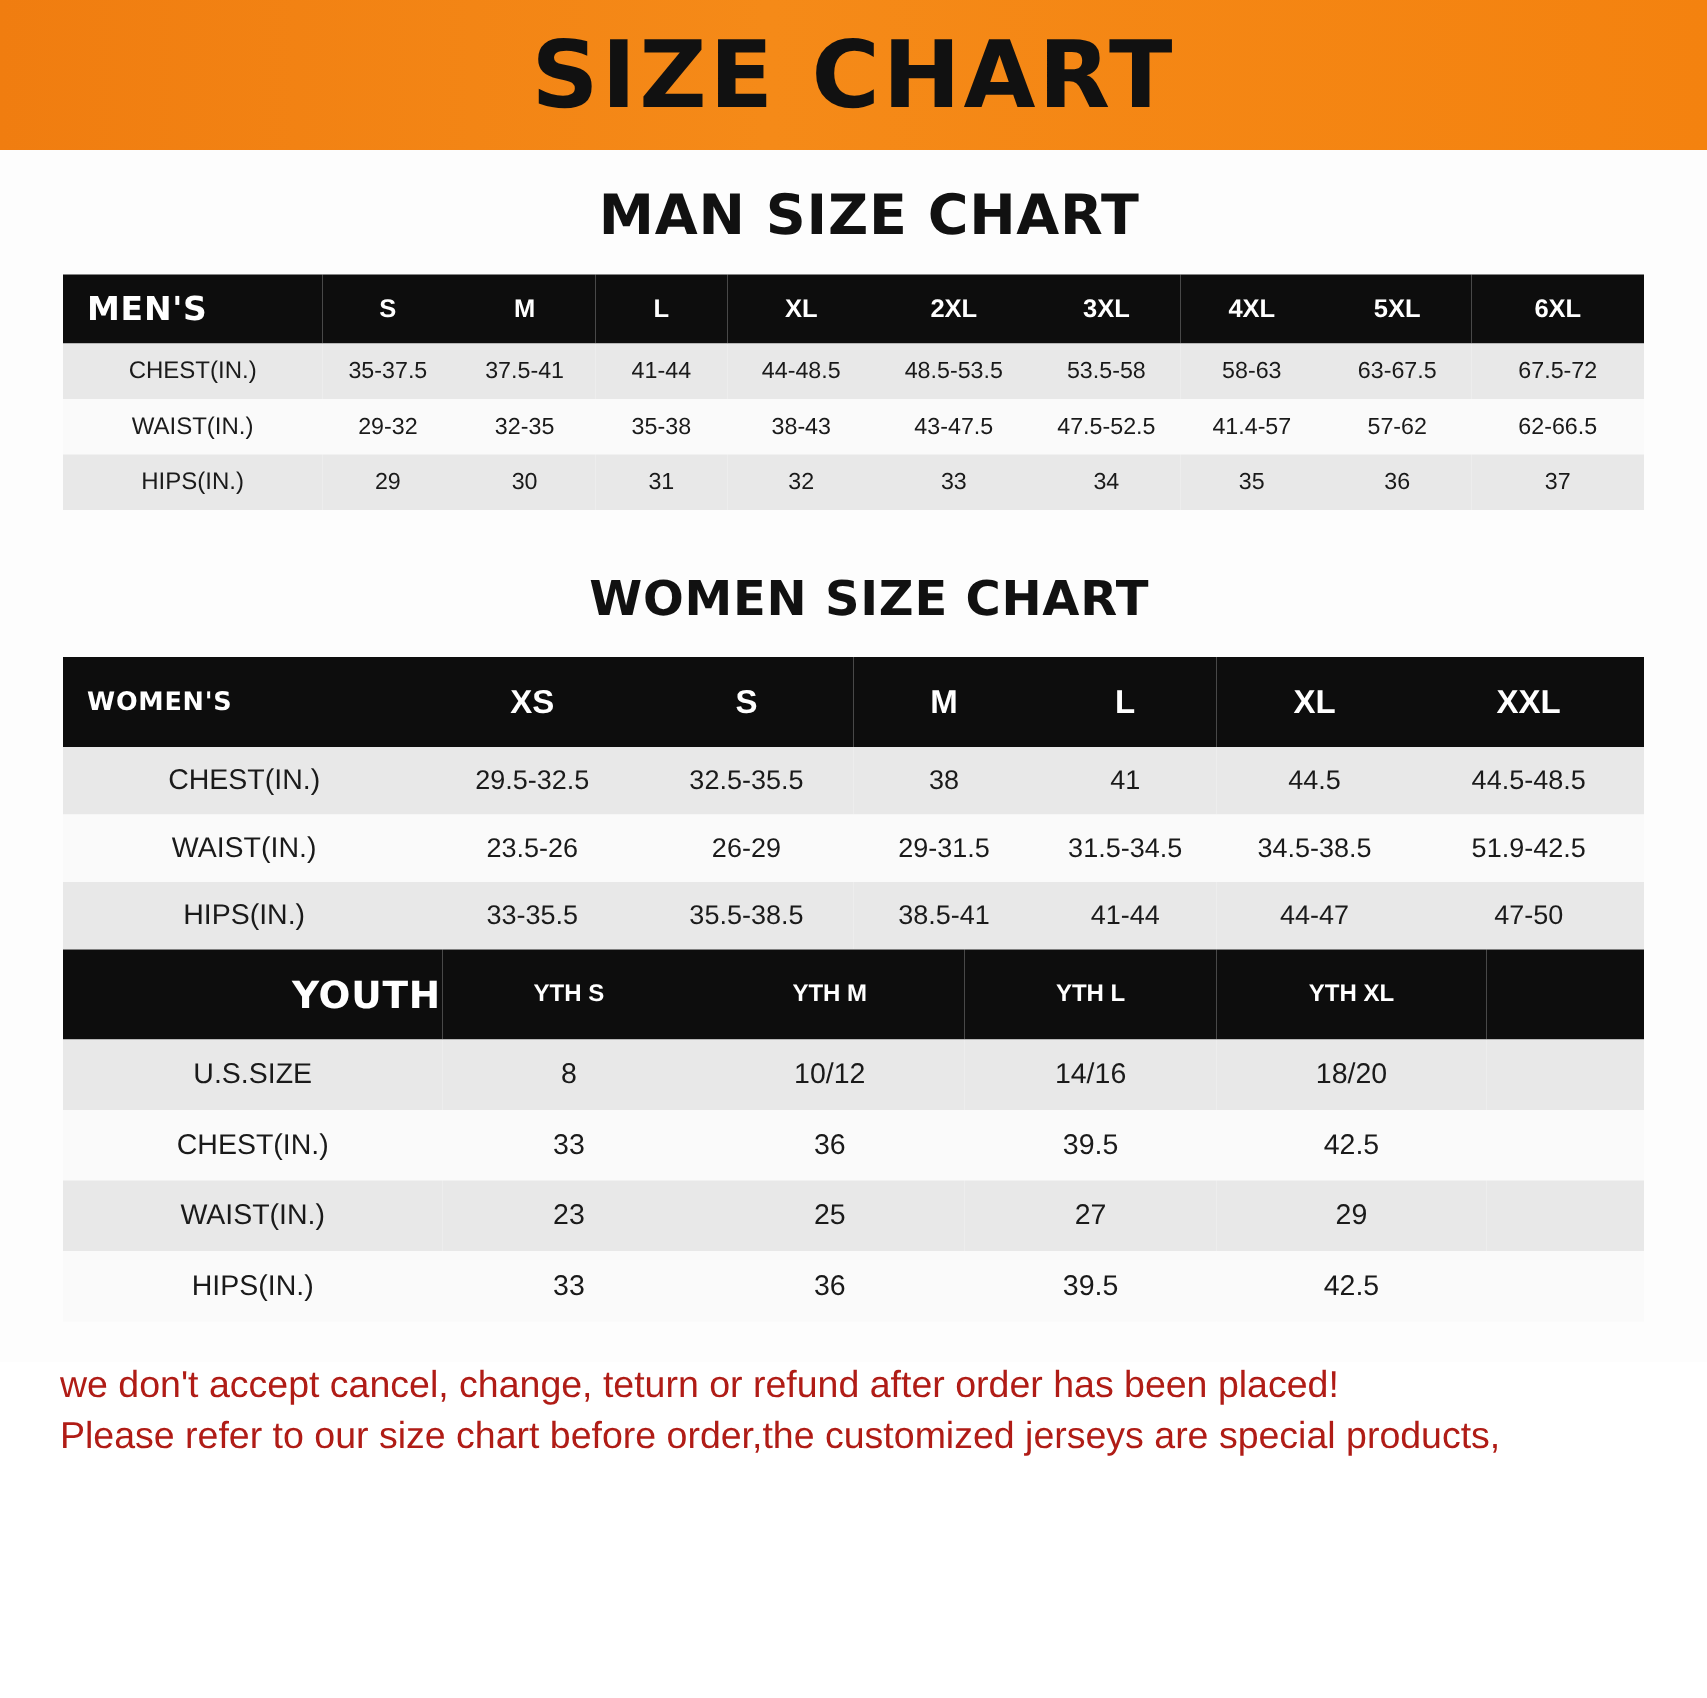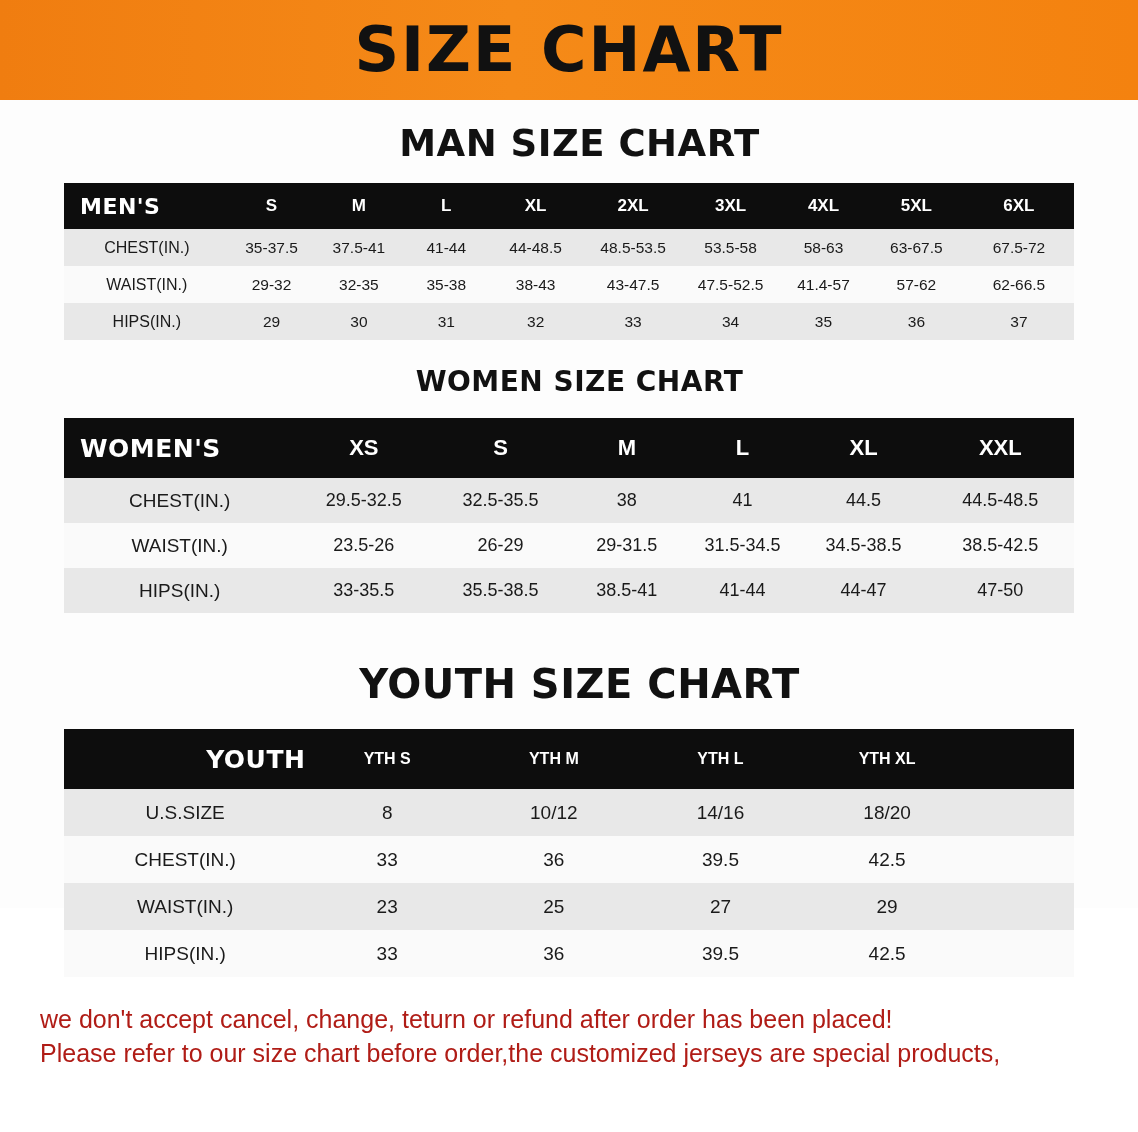--- a/index.html
+++ b/index.html
@@ -41,26 +41,26 @@
 
   
   .section-title {
     text-align: center;
     font-family: "DejaVu Sans", sans-serif;
     font-weight: bold;
     color: #111111;
     padding-left: 21px;
   }
   .title-man    { font-size: 37px; margin: 22px 0 18px 0; letter-spacing: 0.5px;}
-  .title-women  { font-size: 28px; margin: 25px 0 20px 0; letter-spacing: 0.5px;}
+  .title-women  { font-size: 32px; margin: 40px 0 20px 0; letter-spacing: 0.5px;}
   .title-youth  { font-size: 40px; margin: 48px 0 22px 0; letter-spacing: 0.5px;}
 
   
   .table-wrap {
-    padding: 0 64px;
+    padding: 0 42px;
   }
   table.size-table {
     width: 100%;
     border-collapse: collapse;
     table-layout: fixed;
   }
   table.size-table th,
   table.size-table td {
     text-align: center;
     font-family: "Liberation Sans", sans-serif;
@@ -91,21 +91,21 @@
   .row-white { background: #fafafa; }
 
   
   #men-table thead th { font-size: 17px; height: 44px; }
   #men-table thead th.rowlabel { font-size: 22px; }
   #men-table tbody td { font-size: 15.5px; height: 35px; }
   #men-table tbody td.rowlabel { font-size: 16px; }
 
   
   #women-table thead th { font-size: 22px; height: 58px; }
-  #women-table thead th.rowlabel { font-size: 25px; }
+  #women-table thead th.rowlabel { font-size: 17px; }
   #women-table tbody td { font-size: 18px; height: 43px; }
   #women-table tbody td.rowlabel { font-size: 19px; }
 
   
   #youth-table thead th { font-size: 16px; height: 58px; }
   #youth-table thead th.rowlabel { font-size: 25px; text-align: right; }
   #youth-table tbody td { font-size: 19px; height: 45px; }
   #youth-table tbody td.rowlabel { font-size: 19px; }
 
   
@@ -231,36 +231,35 @@
           <td>44.5</td>
           <td>44.5-48.5</td>
         </tr>
         <tr class="row-white">
           <td class="rowlabel">WAIST(IN.)</td>
           <td>23.5-26</td>
           <td>26-29</td>
           <td>29-31.5</td>
           <td>31.5-34.5</td>
           <td>34.5-38.5</td>
-          <td>38.5-42.5</td>
+          <td>51.9-42.5</td>
         </tr>
         <tr class="row-light">
           <td class="rowlabel">HIPS(IN.)</td>
           <td>33-35.5</td>
           <td>35.5-38.5</td>
           <td>38.5-41</td>
           <td>41-44</td>
           <td>44-47</td>
           <td>47-50</td>
         </tr>
       </tbody>
     </table>
   </div>
 
-  <div class="section-title title-youth">YOUTH SIZE CHART</div>
   <div class="table-wrap">
     <table class="size-table" id="youth-table">
       <colgroup>
         <col style="width:24%">
         <col style="width:16%">
           <col style="width:17%">
           <col style="width:16%">
           <col style="width:17%">
         <col style="width:10%">
       </colgroup>

